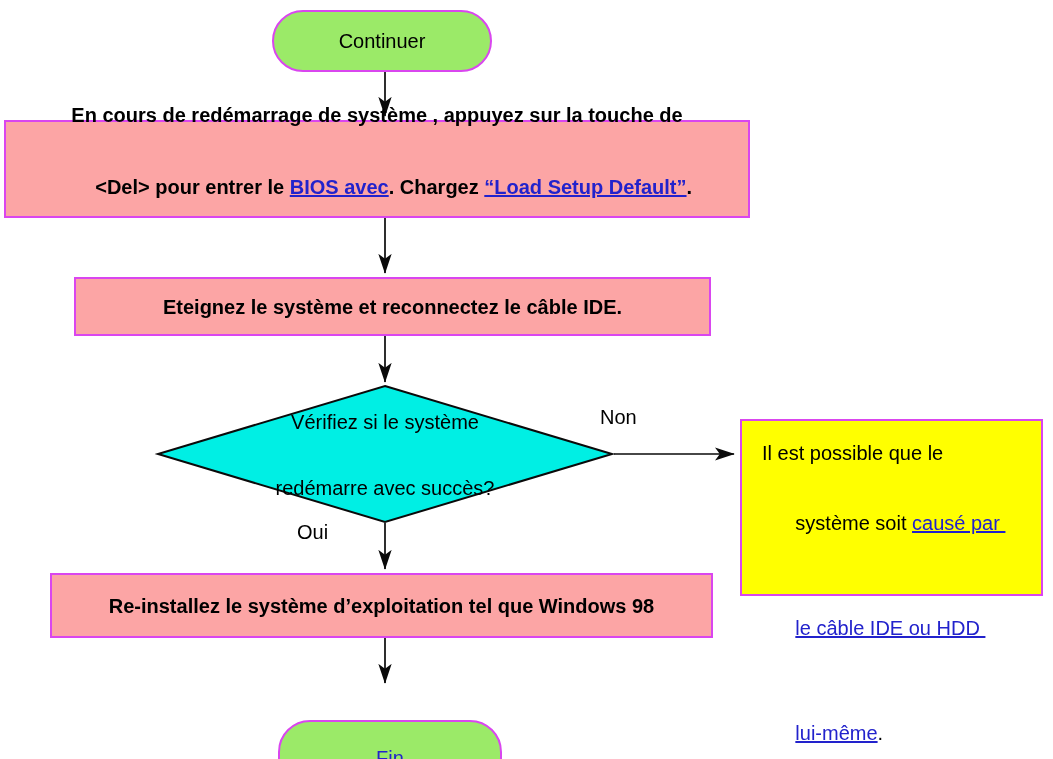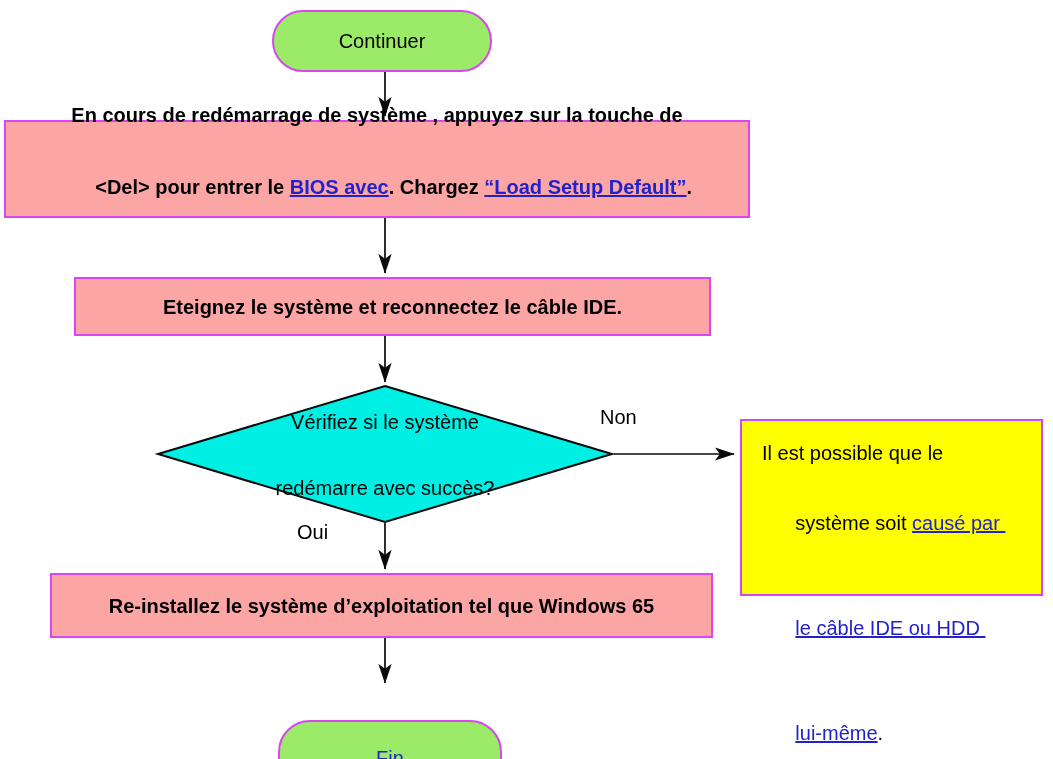--- a/index.html
+++ b/index.html
@@ -115,20 +115,20 @@
     </div>
     <div class="note-line">
       <span class="lnk">le câble IDE ou HDD&nbsp;</span>
     </div>
     <div class="note-line">
       <span class="lnk">lui-même</span><span>.</span>
     </div>
   </div>
 
   <div class="node box" style="left:50px; top:573px; width:663px; height:65px;">
-    <span>Re-installez le système d’exploitation tel que Windows 65</span>
+    <span>Re-installez le système d’exploitation tel que Windows 98</span>
   </div>
 
   <div class="node pill" style="left:278px; top:720px; width:224px; height:76px;">
     <span class="lnk">Fin</span>
   </div>
 
 </div>
 
 </body></html>

